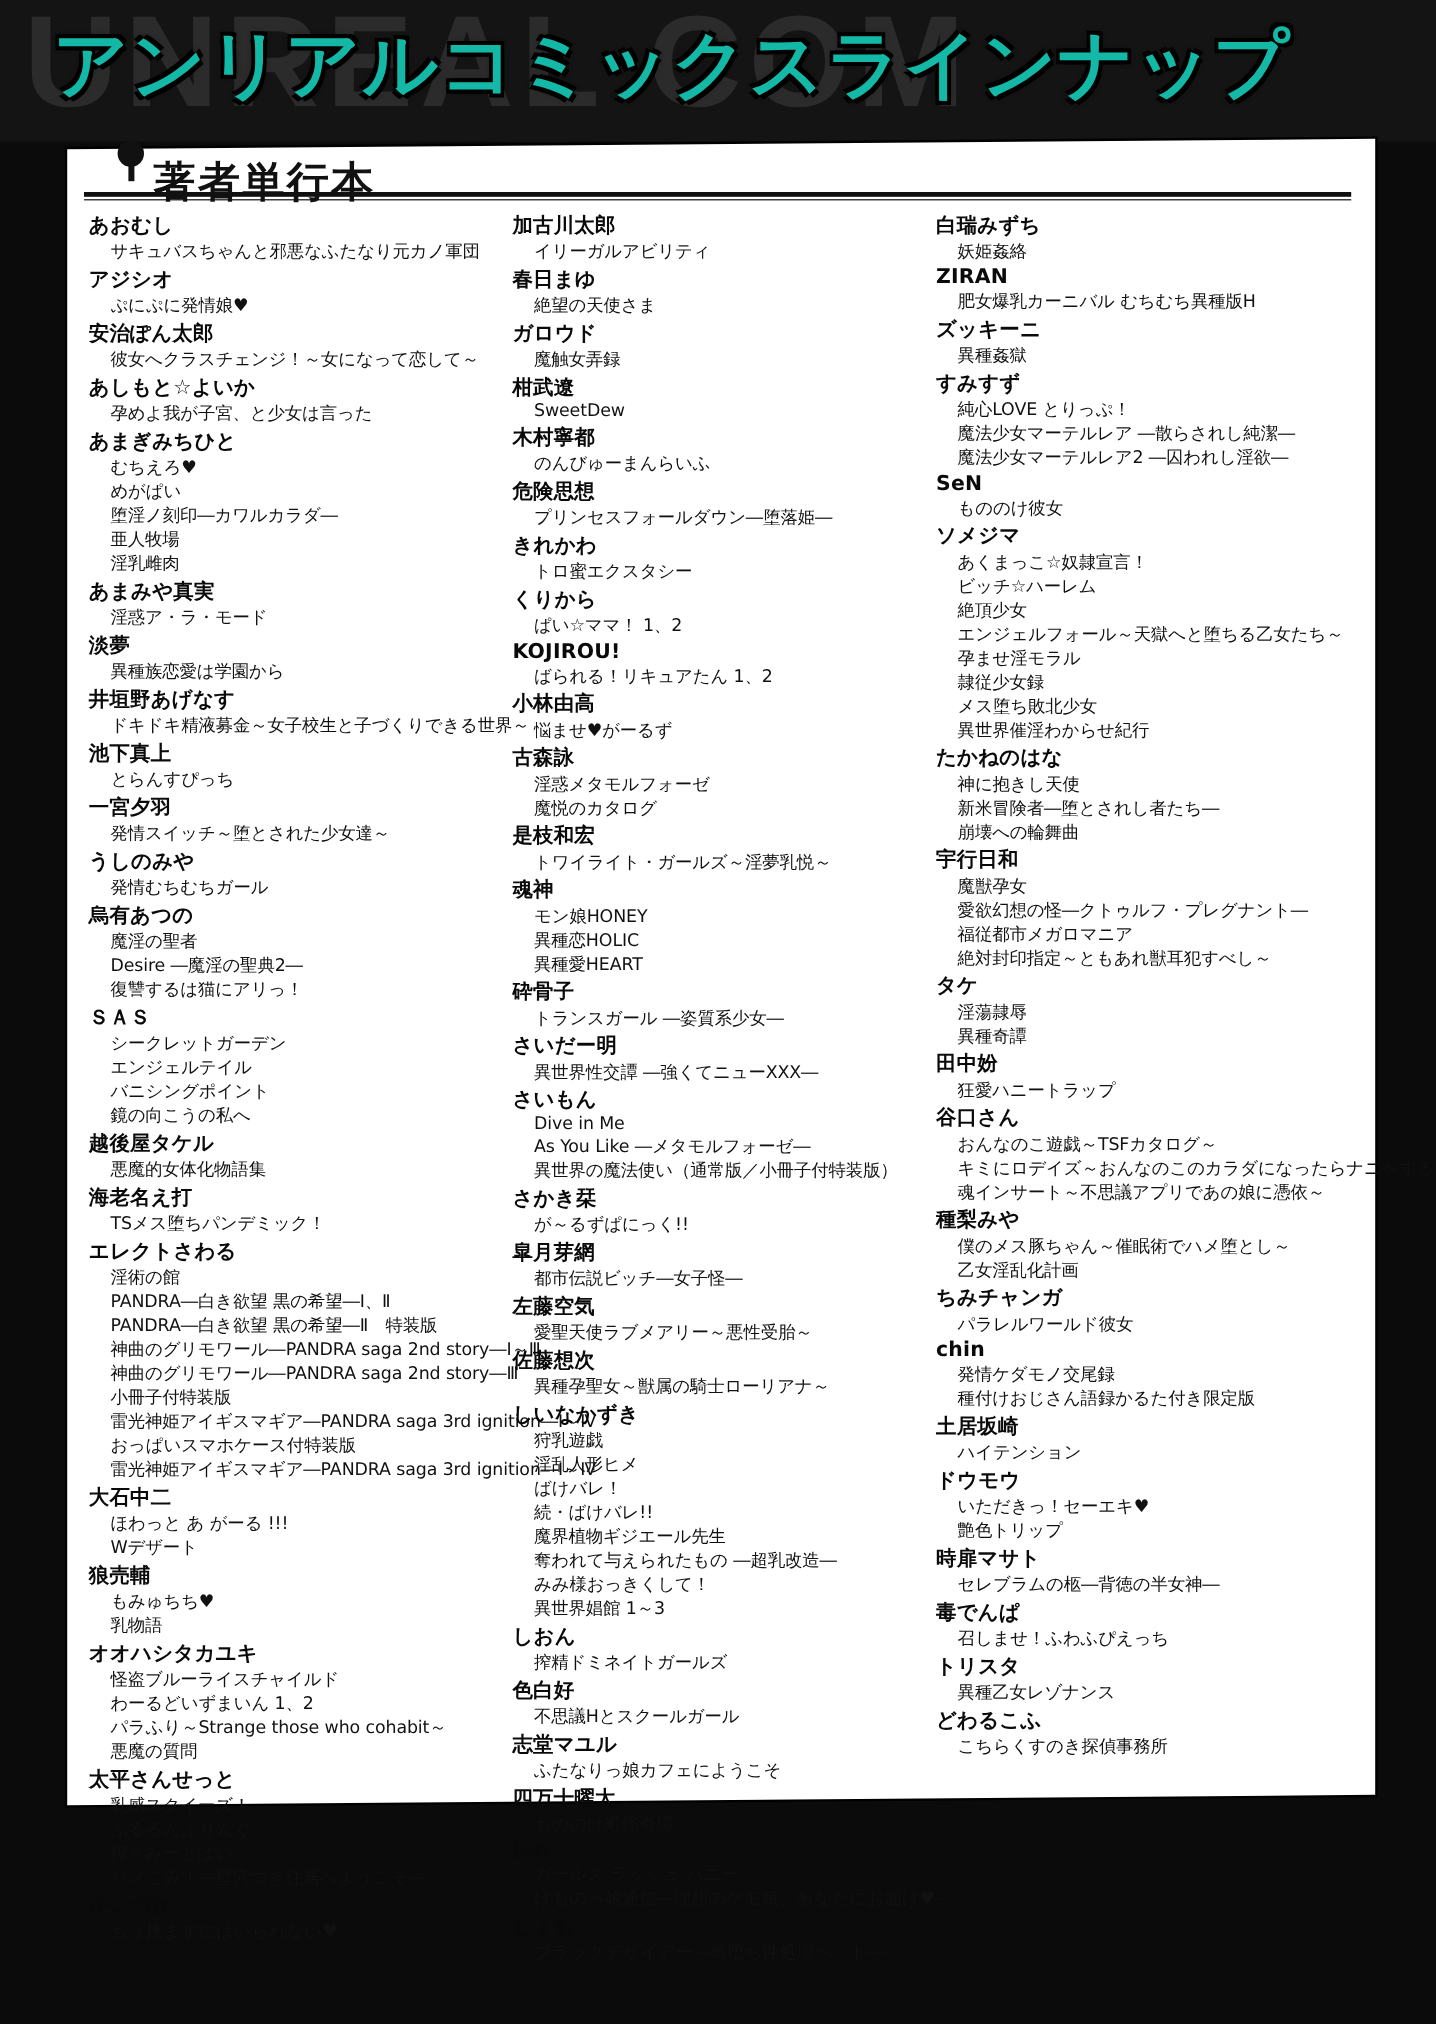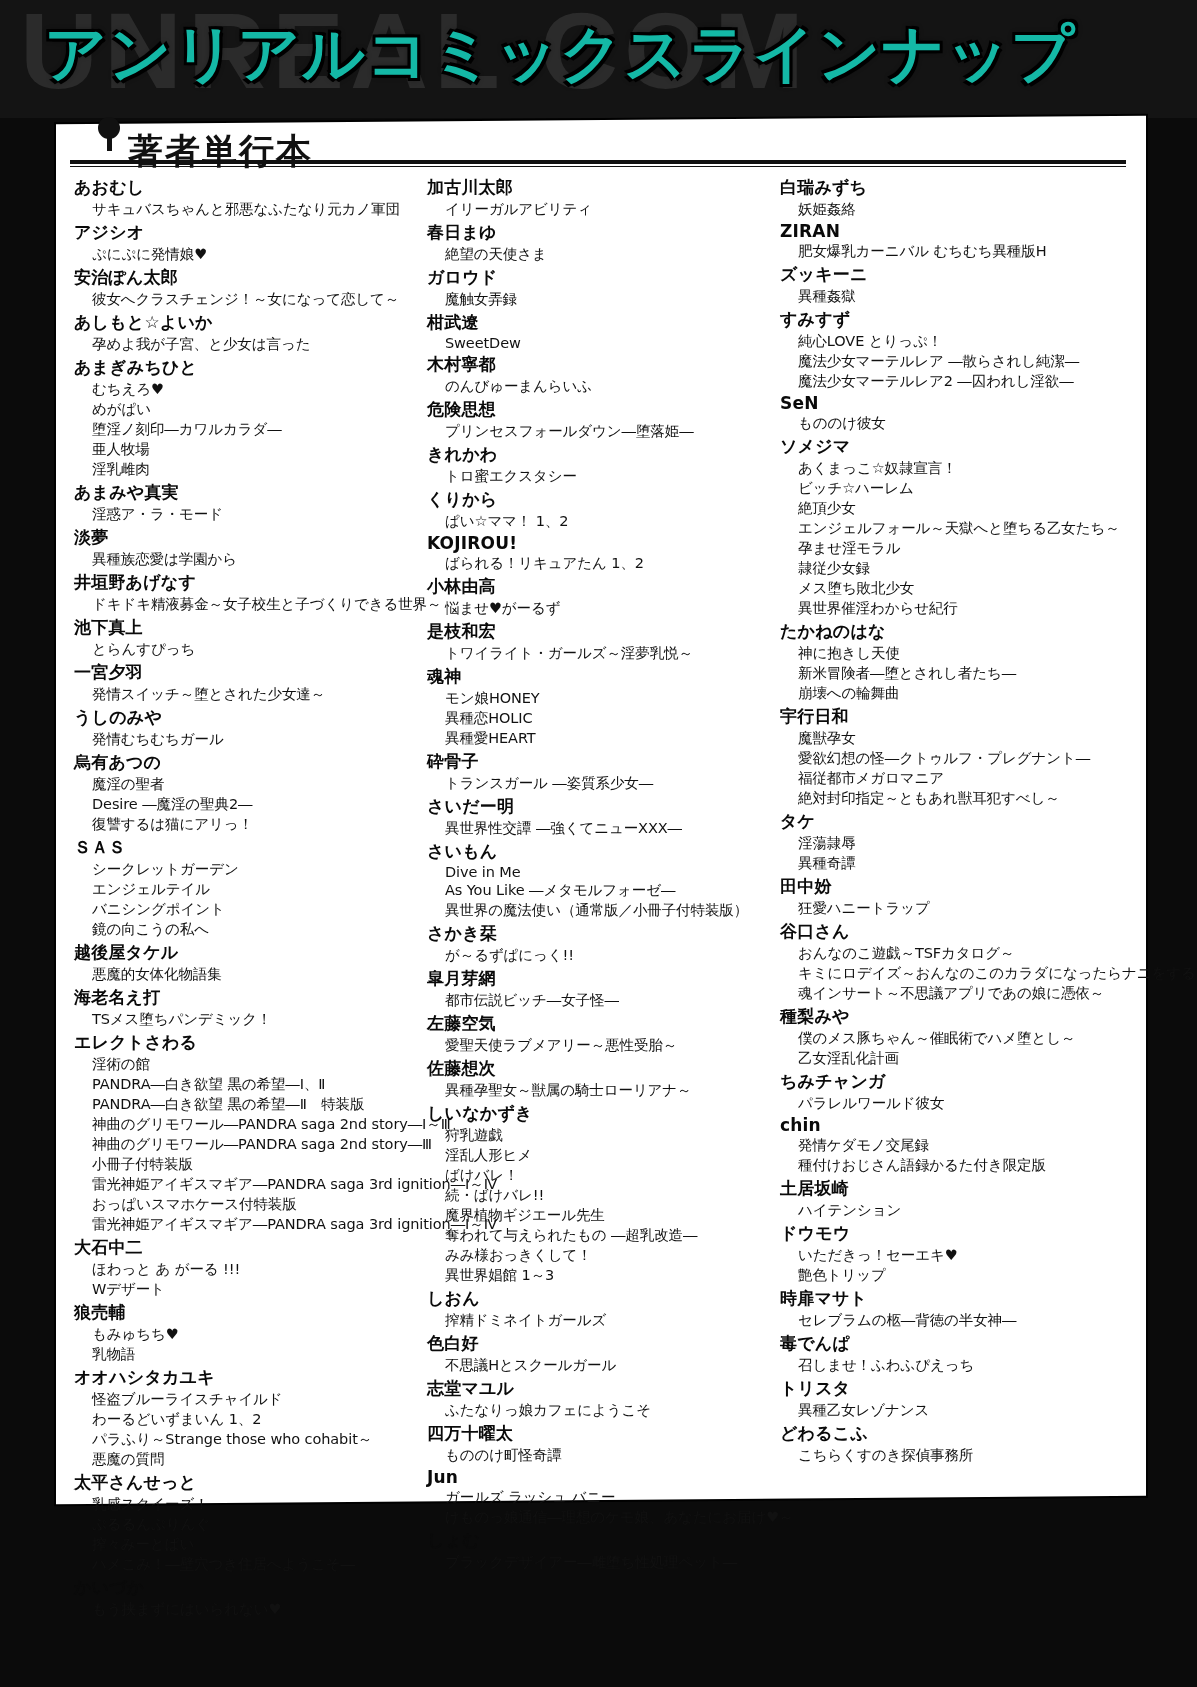--- a/index.html
+++ b/index.html
@@ -322,20 +322,25 @@
             </div>
             <div class="entry">
               <div class="author">KOJIROU!</div>
               <div class="work">ばられる！リキュアたん 1、2</div>
             </div>
             <div class="entry">
               <div class="author">小林由高</div>
               <div class="work">悩ませ♥がーるず</div>
             </div>
             <div class="entry">
+              <div class="author">古森詠</div>
+              <div class="work">淫惑メタモルフォーゼ</div>
+              <div class="work">魔悦のカタログ</div>
+            </div>
+            <div class="entry">
               <div class="author">是枝和宏</div>
               <div class="work">トワイライト・ガールズ～淫夢乳悦～</div>
             </div>
             <div class="entry">
               <div class="author">魂神</div>
               <div class="work">モン娘HONEY</div>
               <div class="work">異種恋HOLIC</div>
               <div class="work">異種愛HEART</div>
             </div>
             <div class="entry">

